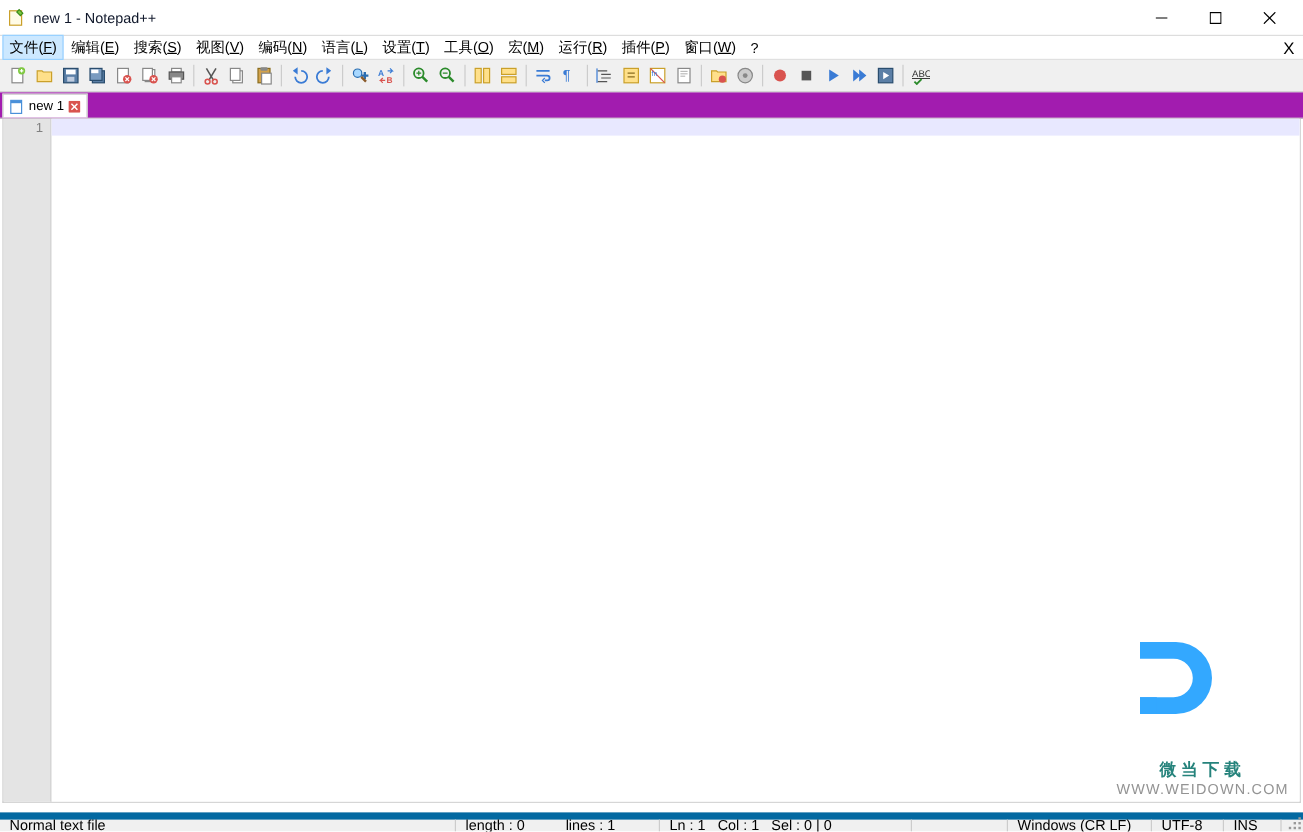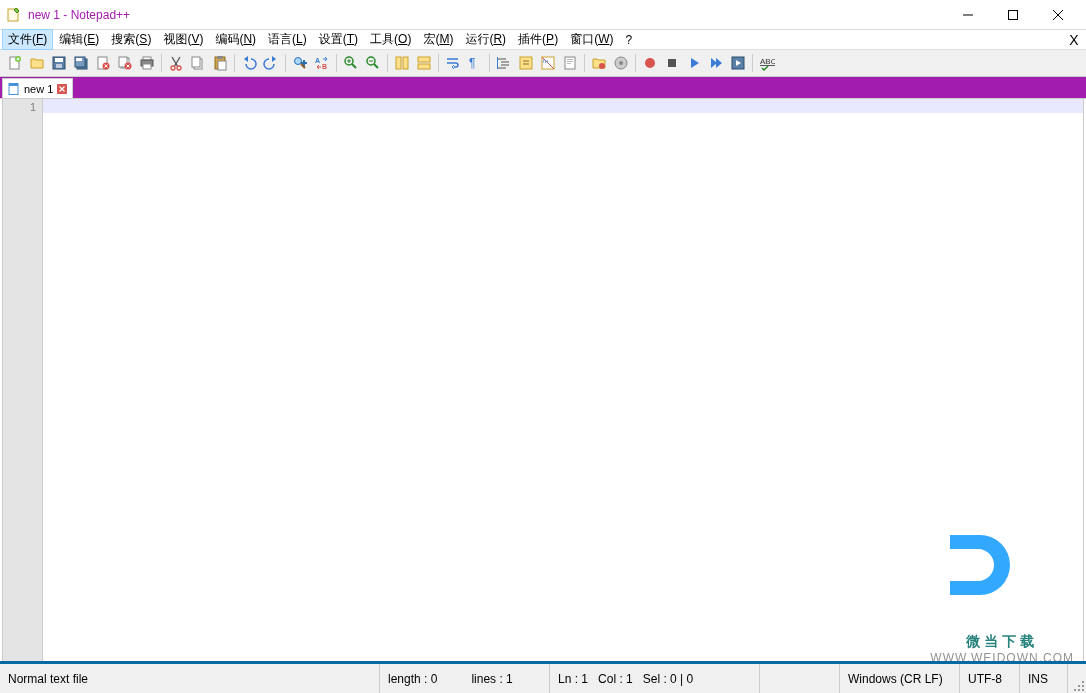--- a/index.html
+++ b/index.html
@@ -1,21 +1,21 @@
 <!DOCTYPE html>
 <html><head>
 <meta charset="utf-8">
 <style>
 * { margin: 0; padding: 0; box-sizing: border-box; font-family: "Microsoft YaHei", "Segoe UI", Tahoma, sans-serif; }
 body { width: 1086px; height: 693px; background: #fff; overflow: hidden; position: relative; }
 
 
 .titlebar { height: 30px; background: #fff; border-bottom: 1px solid #ddd; display: flex; align-items: center; padding: 0 6px; }
 .titlebar .app-icon { width: 16px; height: 16px; margin-right: 6px; display:flex; align-items:center; justify-content:center;}
-.titlebar .title { font-size: 12px; color: #a21caf; flex: 1; }
+.titlebar .title { font-size: 12px; color: #0f172a; flex: 1; }
 .titlebar .win-controls { display: flex; }
 .titlebar .win-btn { width: 45px; height: 30px; display: flex; align-items: center; justify-content: center; cursor: pointer; }
 
 
 .menubar { height: 20px; background: #fff; display: flex; align-items: center; padding: 0 2px; font-size: 12px; border-bottom: 1px solid #e0e0e0; }
 .menubar .menu-item { padding: 2px 6px; cursor: pointer; }
 .menubar .menu-item.active { background: #cce8ff; border: 1px solid #99d1ff; padding: 1px 5px; }
 .menubar .menu-item u { text-decoration: underline; }
 .menubar .spacer { flex: 1; }
 .menubar .menu-close { width: 20px; text-align: center; cursor: pointer; font-size:14px; }
@@ -32,21 +32,21 @@
 .tab .tab-close { width: 12px; height: 12px; display:flex; align-items:center; justify-content:center; cursor:pointer; }
 
 
 .editor-wrap { display: flex; height: 570px; border: 1px solid #ccc; border-top:none; margin: 0 2px;}
 .gutter { width: 40px; background: #e4e4e4; border-right: 1px solid #ccc; text-align: right; padding: 1px 6px 0 0; font-size: 11px; color: #808080; font-family: Consolas, monospace; }
 .gutter .ln { height: 14px; line-height: 14px; }
 .editor { flex: 1; background: #fff; position: relative; font-family: Consolas, monospace; font-size: 12px; }
 .editor .current-line { position: absolute; top: 0; left: 0; right: 0; height: 14px; background: #e8e8ff; }
 
 
-.statusbar { position: absolute; bottom: 0; left: 0; right: 0; height: 32px; background: #f0f0f0; border-top: 3px solid #0369a1; display: flex; align-items: center; font-size: 12px; }
+.statusbar { position: absolute; bottom: 0; left: 0; right: 0; height: 16px; background: #f0f0f0; border-top: 6px solid #0369a1; display: flex; align-items: center; font-size: 12px; }
 .statusbar .cell { padding: 0 8px; border-right: 1px solid #ccc; height: 100%; display: flex; align-items: center; }
 .statusbar .cell.flex { flex: 1; }
 .statusbar .grip { width: 18px; height:100%; display:flex; align-items:flex-end; justify-content:flex-end;}
 
 
 .watermark { position: absolute; right: 12px; bottom: 28px; text-align: center; opacity: 0.9; pointer-events:none; }
 .watermark .logo { font-size: 72px; color: #1e9fff; font-weight: 900; font-family: Arial; line-height:1; }
 .watermark .txt1 { font-size: 14px; color: #0f766e; font-weight:bold; letter-spacing:4px; margin-top:18px;}
 .watermark .txt2 { font-size: 12px; color: #888; letter-spacing:1px;}
 

